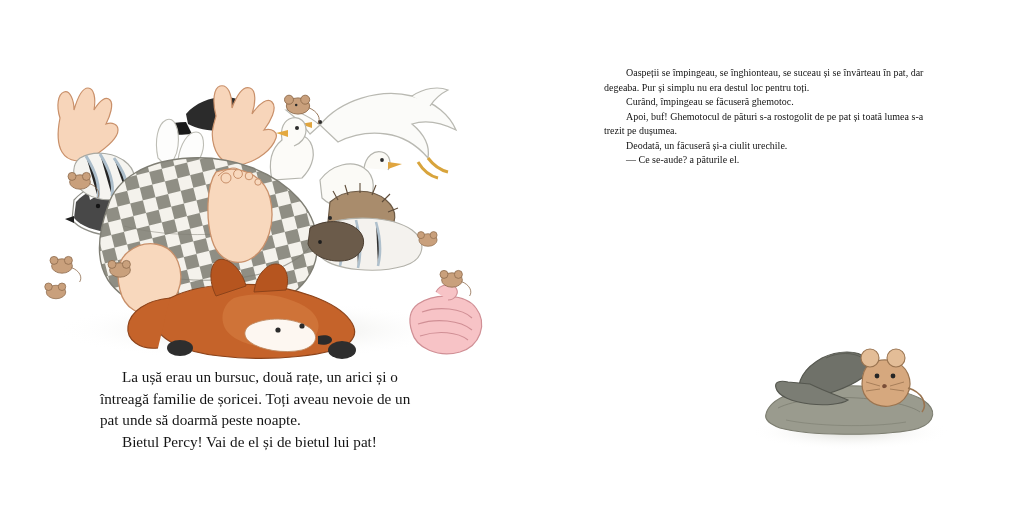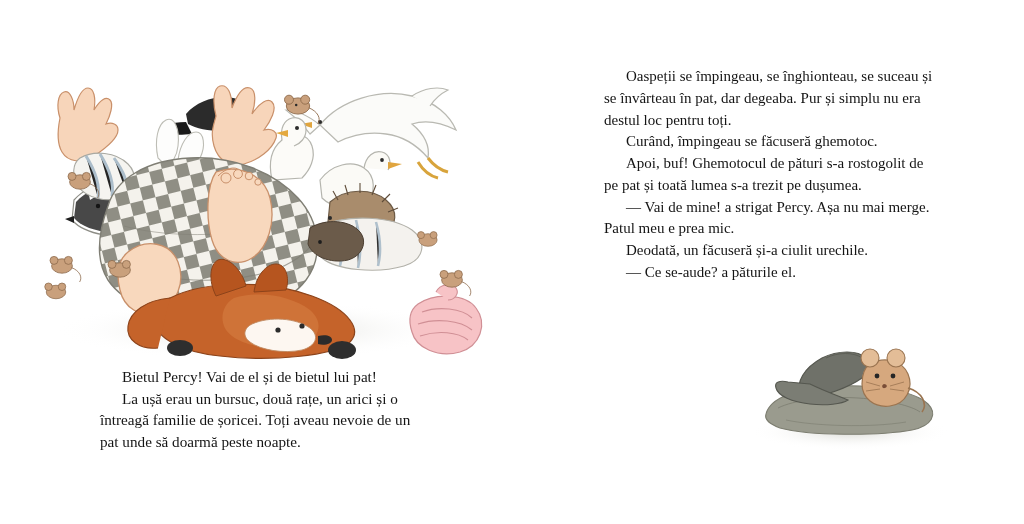--- a/index.html
+++ b/index.html
@@ -56,21 +56,21 @@
     left: 512px;
     top: 0;
     width: 512px;
     height: 524px;
   }
   .text-right {
     position: absolute;
     left: 92px;
     top: 66px;
     width: 330px;
-    font-size: 15px;
+    font-size: 10px;
     line-height: 1.45;
     color: #141414;
   }
   .text-right p {
     margin: 0;
     text-indent: 22px;
   }
   .text-right p.dash {
     text-indent: 22px;
   }
@@ -272,32 +272,31 @@
           <g transform="translate(408,210) scale(0.7)">
             <ellipse cx="0" cy="0" rx="13" ry="9"></ellipse>
             <circle cx="-10" cy="-7" r="5"></circle>
             <circle cx="8" cy="-7" r="5"></circle>
           </g>
         </g>
       </svg>
     </div>
 
     <div class="text-left">
+      <p>La ușă erau un bursuc, două rațe, un arici și o întreagă familie de șoricei. Toți aveau nevoie de un pat unde să doarmă peste noapte.</p>
       <p>Bietul Percy! Vai de el și de bietul lui pat!</p>
-      <p>La ușă erau un bursuc, două rațe, un arici și o întreagă familie de șoricei. Toți aveau nevoie de un pat unde să doarmă peste noapte.</p>
     </div>
   </div>
 
   <div class="page-right">
 
     <div class="text-right">
       <p>Oaspeții se împingeau, se înghionteau, se suceau și se învârteau în pat, dar degeaba. Pur și simplu nu era destul loc pentru toți.</p>
       <p>Curând, împingeau se făcuseră ghemotoc.</p>
       <p>Apoi, buf! Ghemotocul de pături s-a rostogolit de pe pat și toată lumea s-a trezit pe dușumea.</p>
-      <p class="dash">— Vai de mine! a strigat Percy. Așa nu mai merge. Patul meu e prea mic.</p>
       <p>Deodată, un făcuseră și-a ciulit urechile.</p>
       <p class="dash">— Ce se-aude? a păturile el.</p>
     </div>
 
     <div class="illustration-right">
       <svg viewBox="0 0 230 145" width="230" height="145" aria-hidden="true">
         <defs>
           <radialGradient id="shadowR" cx="50%" cy="50%" r="50%">
             <stop offset="0%" stop-color="#d3d3cc" stop-opacity="0.8"></stop>
             <stop offset="100%" stop-color="#ffffff" stop-opacity="0"></stop>

